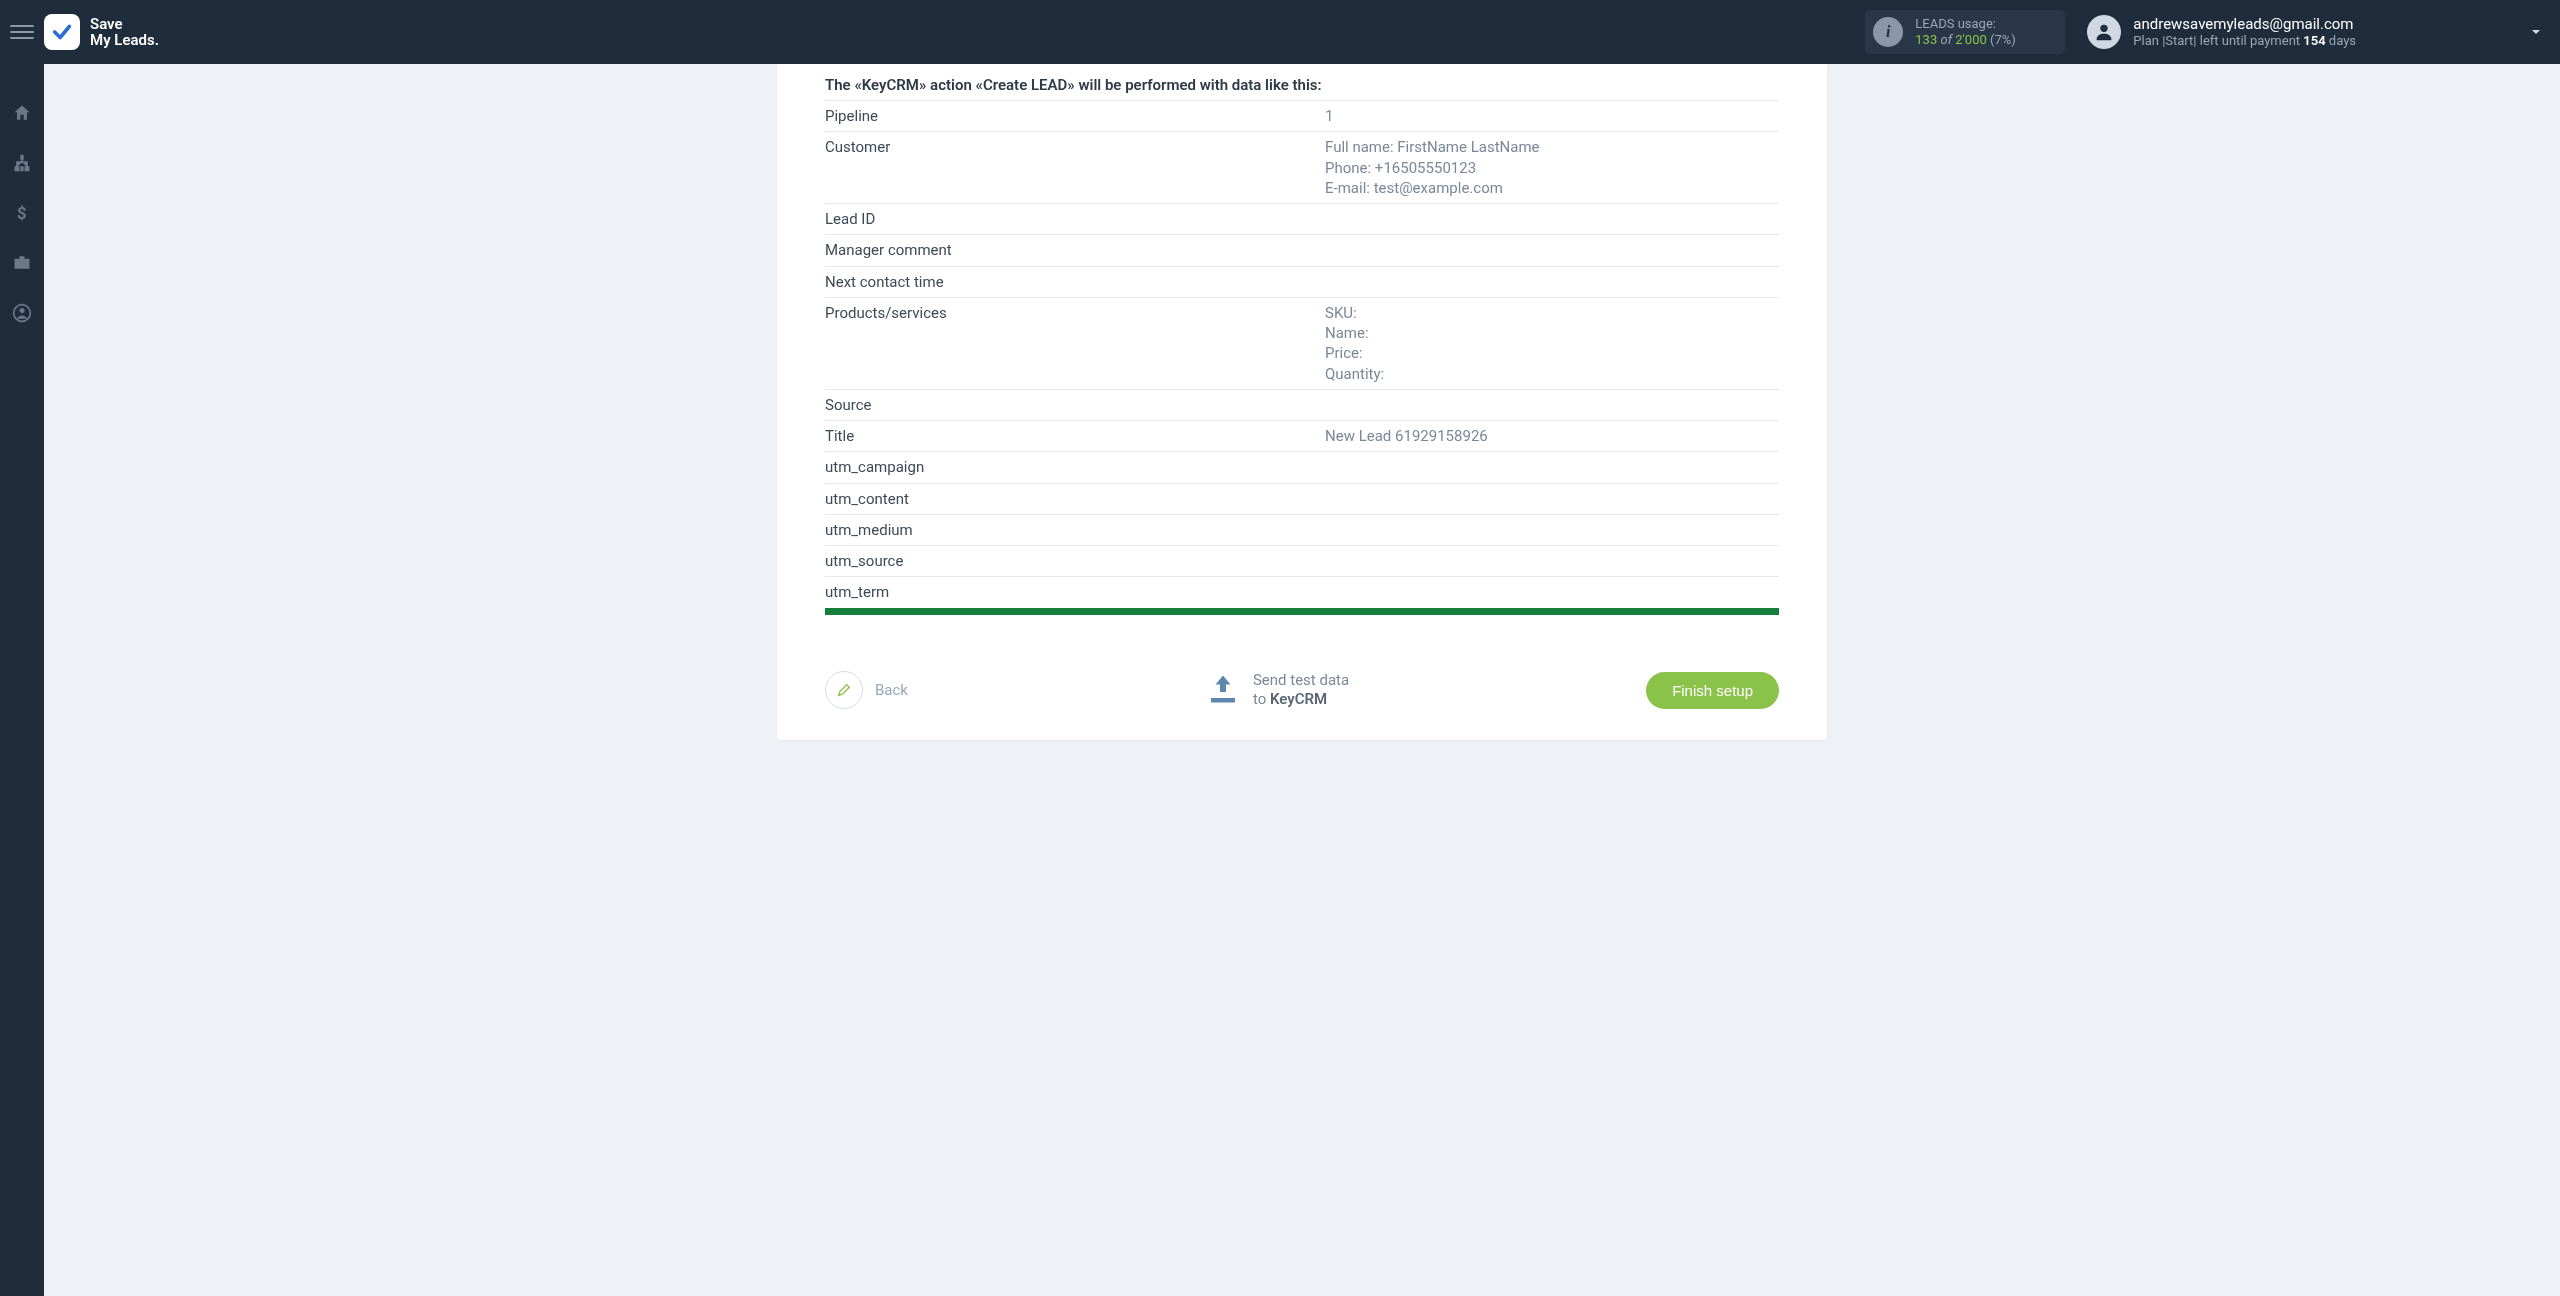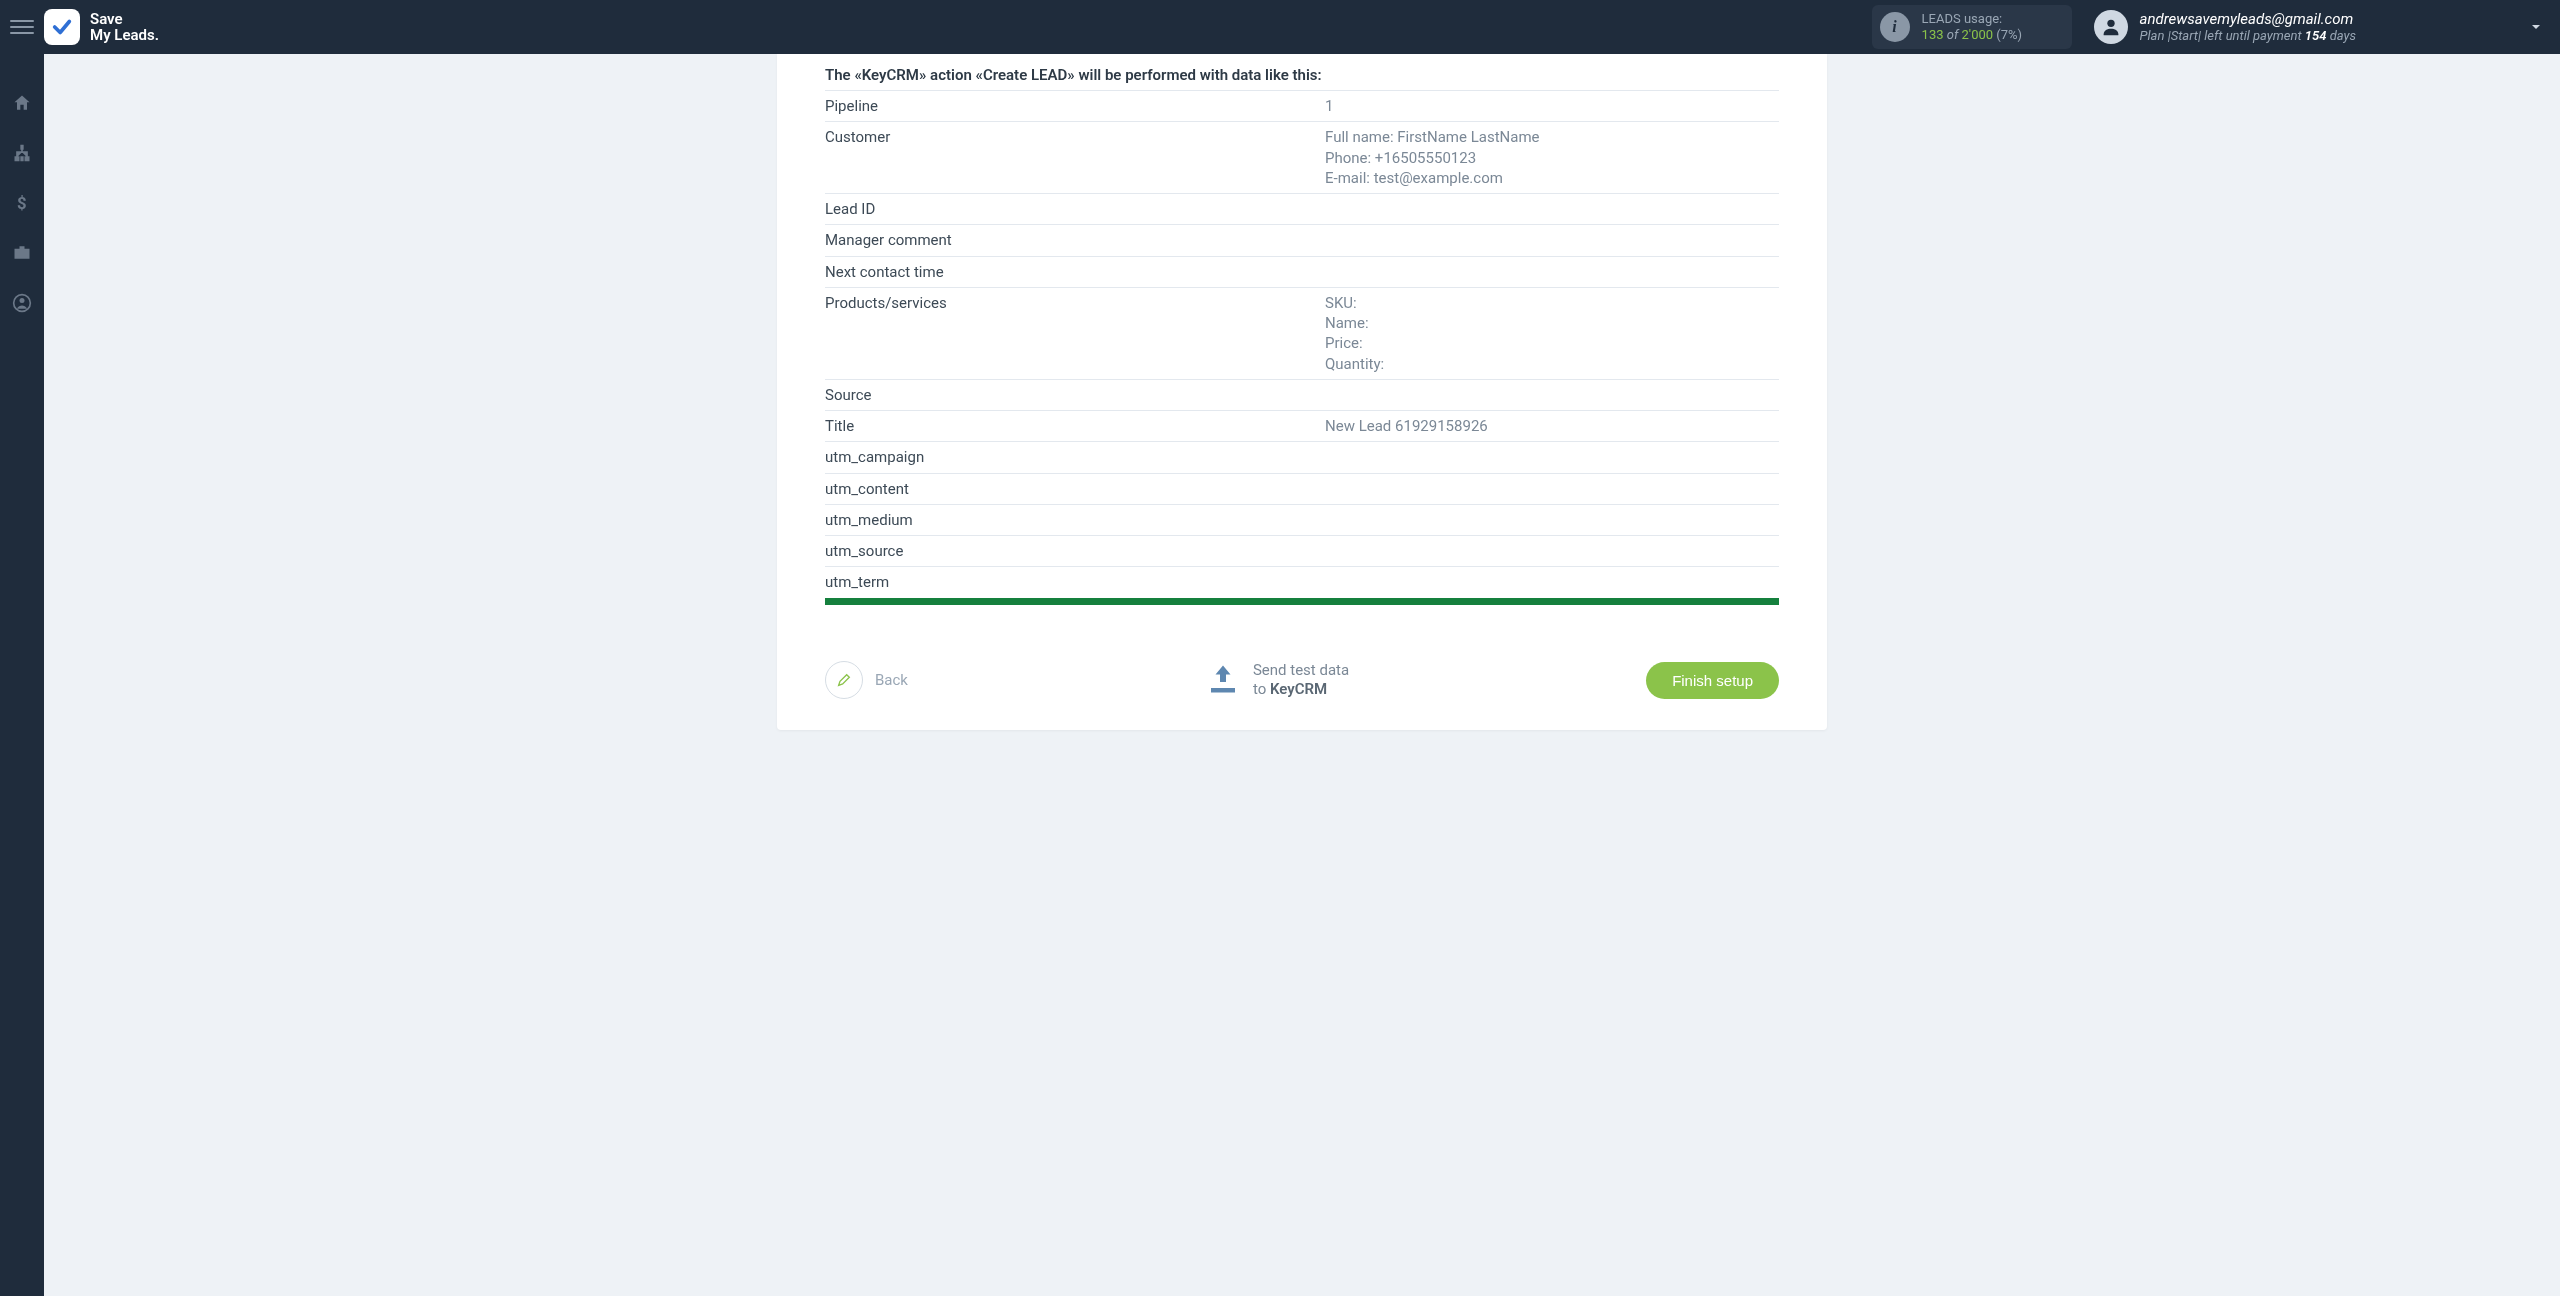--- a/index.html
+++ b/index.html
@@ -7,21 +7,21 @@
   body {
     font-family: -apple-system, BlinkMacSystemFont, "Segoe UI", Roboto, "Helvetica Neue", Arial, sans-serif;
     background: #eef2f6;
     color: #3a4650;
     font-size: 14px;
     overflow: hidden;
   }
 
   
   .header {
-    height: 54px;
+    height: 64px;
     background: #1f2c3c;
     display: flex;
     align-items: center;
     padding: 0 14px 0 10px;
     position: relative;
     z-index: 10;
   }
   .menu-btn {
     width: 24px; height: 24px;
     display: flex; flex-direction: column; justify-content: center; gap: 4px;
@@ -56,21 +56,21 @@
     display:flex; align-items:center; justify-content:center;
     color:#1f2c3c; font-weight:700; font-style: italic; font-family: Georgia, serif;
     margin-right: 12px;
     font-size: 16px;
   }
   .usage-text { color:#9aa7b5; font-size:13px; line-height:1.25; }
   .usage-text .u-num { color:#8bc34a; }
   .usage-text .u-of { font-style: italic; }
   .usage-text .u-pct { color:#9aa7b5; }
 
-  .account-box { display:flex; align-items:center; color:#cfd8e2;font-style:italic; }
+  .account-box { display:flex; align-items:center; color:#cfd8e2; }
   .avatar {
     width:34px; height:34px; border-radius:50%;
     background:#cfd8e2;
     display:flex; align-items:center; justify-content:center;
     margin-right: 12px;
   }
   .avatar svg { width:22px; height:22px; fill:#1f2c3c; }
   .acct-lines { line-height:1.25; }
   .acct-email { color:#fff; font-size:15px; }
   .acct-plan { color:#9aa7b5; font-size:13px; }

